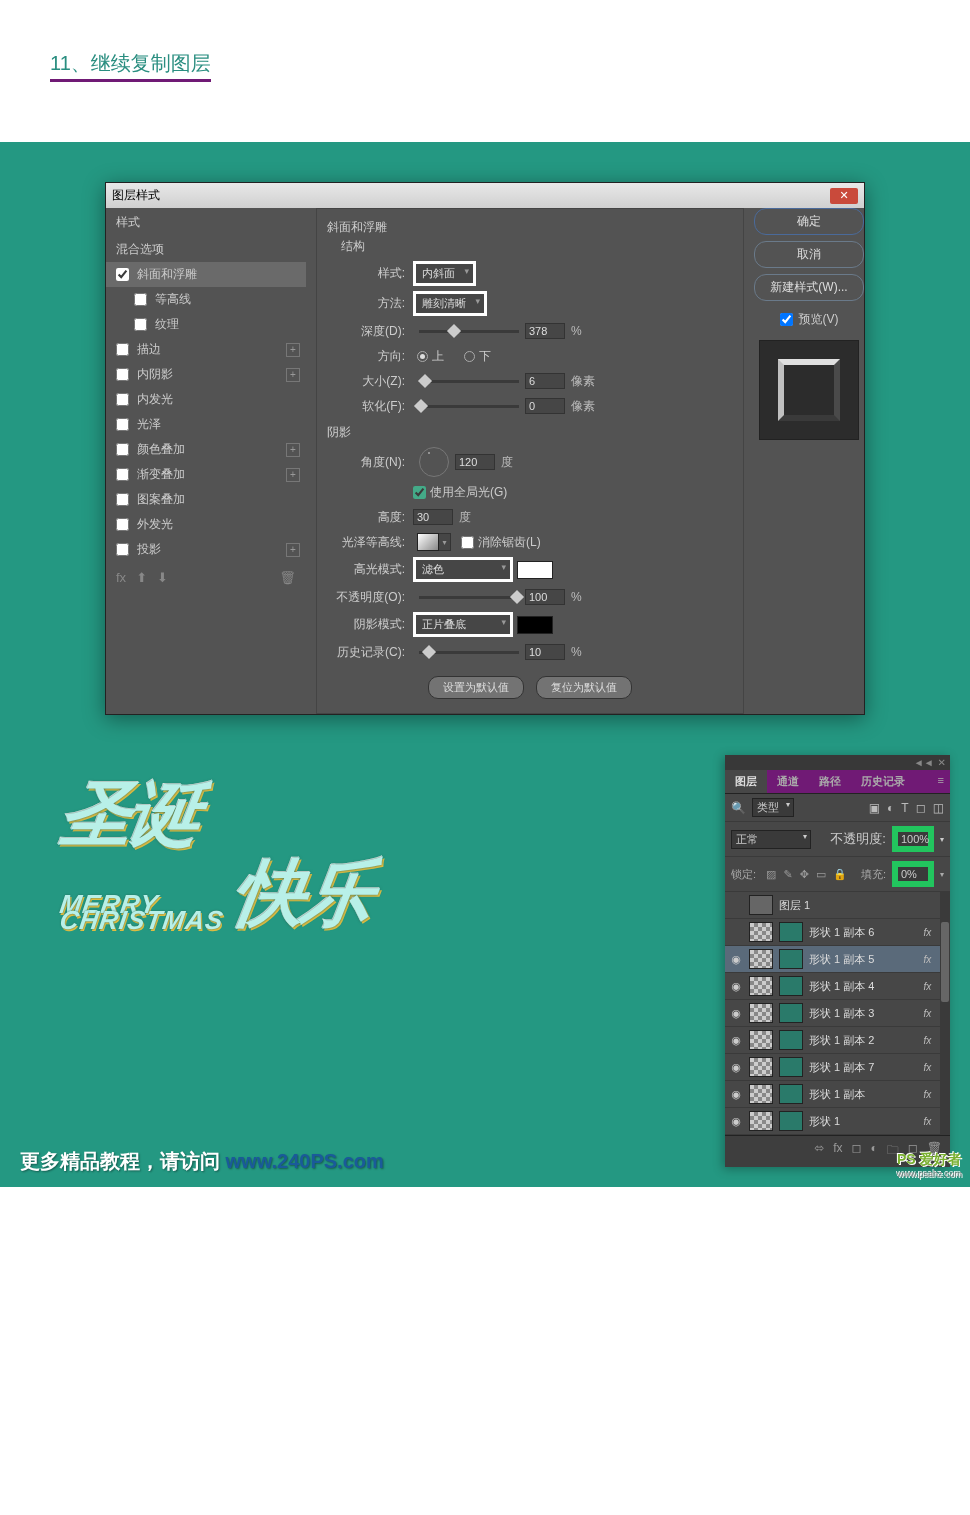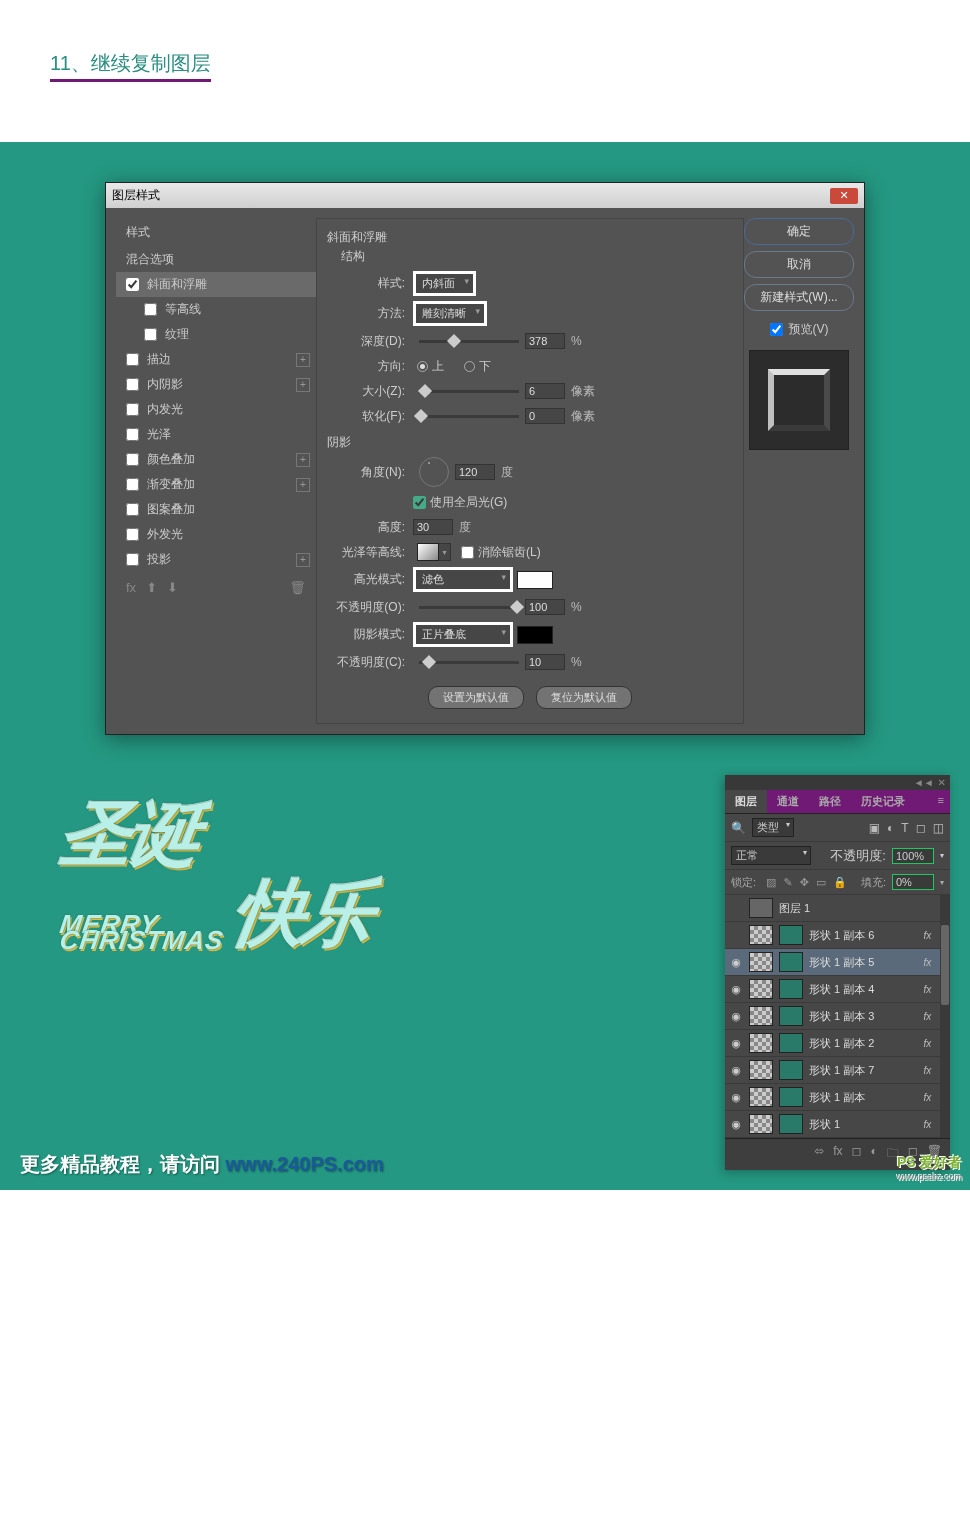--- a/index.html
+++ b/index.html
@@ -4,21 +4,21 @@
 <style>
 * { margin:0; padding:0; box-sizing:border-box; font-family:"Microsoft YaHei","PingFang SC",sans-serif; }
 body { background:#fff; width:970px; }
 .article { padding:50px 50px 0; }
 .step-title { font-size:20px; color:#2a8e80; font-weight:500; border-bottom:3px solid #701a75; display:inline-block; padding-bottom:2px; margin-bottom:60px; }
 .step-desc { font-size:20px; color:#555; line-height:2.1; margin-bottom:60px; }
 .green-area { background:#249882; padding:40px 20px 20px; position:relative; }
 .dialog { background:#535353; border:1px solid #222; box-shadow:0 4px 20px rgba(0,0,0,.4); margin:0 auto 40px; width:760px; }
 .dialog-titlebar { background:linear-gradient(#e8e8e8,#d0d0d0); padding:4px 6px; display:flex; justify-content:space-between; align-items:center; font-size:12px; color:#000; }
 .close-btn { background:#c94a3b; color:#fff; width:28px; height:16px; font-size:11px; display:flex; align-items:center; justify-content:center; border-radius:2px; cursor:pointer; }
-.dialog-body { display:flex; padding:10px; }
+.dialog-body { display:flex; gap:10px; }
 .styles-col { width:200px; }
 .styles-header { color:#ccc; font-size:12px; padding:6px 10px; }
 .style-row { display:flex; align-items:center; padding:4px 10px; font-size:12px; color:#ccc; position:relative; }
 .style-row.selected { background:#6a6a6a; }
 .style-row input[type=checkbox] { margin-right:8px; accent-color:#fff; }
 .style-row.indent { padding-left:28px; }
 .style-row .plus { position:absolute; right:6px; color:#999; border:1px solid #777; width:14px; height:14px; font-size:10px; display:flex; align-items:center; justify-content:center; }
 .styles-footer { padding:8px 10px; display:flex; gap:10px; color:#888; font-size:13px; align-items:center; }
 .styles-footer .trash { margin-left:auto; }
 .settings-col { flex:1; border:1px solid #444; padding:6px 10px 14px; }
@@ -58,21 +58,21 @@
 .layers-panel { width:225px; background:#474747; font-size:12px; color:#ccc; box-shadow:-2px 2px 10px rgba(0,0,0,.3); }
 .panel-top { display:flex; justify-content:flex-end; padding:2px 4px; background:#383838; font-size:10px; color:#888; gap:4px; }
 .panel-tabs { display:flex; background:#701a75; border-bottom:1px solid #222;font-weight:bold; }
 .panel-tab { padding:4px 10px; font-size:11px; color:#aaa; cursor:pointer; }
 .panel-tab.active { background:#474747; color:#ddd; }
 .panel-tab.menu { margin-left:auto; padding:4px 6px; }
 .panel-row { display:flex; align-items:center; padding:4px 6px; gap:6px; border-bottom:1px solid #3a3a3a; }
 .filter-select { background:#3a3a3a; border:1px solid #222; color:#ccc; padding:1px 14px 1px 4px; font-size:11px; flex:0 0 auto; position:relative; }
 .filter-select::after { content:"▾"; position:absolute; right:3px; font-size:8px; }
 .panel-icons { display:flex; gap:7px; margin-left:auto; font-size:12px; color:#bbb; }
-.opacity-box { background:#3a3a3a; border:1px solid #22c55e; color:#ccc; padding:1px 3px; font-size:11px; width:42px; }
+.opacity-box { background:#3a3a3a; border:6px solid #22c55e; color:#ccc; padding:1px 3px; font-size:11px; width:42px; }
 .lock-row { font-size:11px; color:#aaa; }
 .lock-icons { display:flex; gap:7px; margin:0 4px; color:#999; }
 .layer-list { max-height:300px; overflow:hidden; position:relative; }
 .layer-item { display:flex; align-items:center; padding:3px 4px; border-bottom:1px solid #3a3a3a; gap:6px; }
 .layer-item.selected { background:#5a6a7a; }
 .eye { width:14px; text-align:center; color:#ccc; font-size:11px; }
 .layer-thumb { width:24px; height:20px; background:#666; border:1px solid #222; display:flex; align-items:center; justify-content:center; font-size:8px; color:#333; }
 .layer-thumb.chk { background:repeating-conic-gradient(#888 0 25%,#ccc 0 50%) 0 0/8px 8px; }
 .layer-thumb.img { background:#2a7a6a; }
 .layer-name { flex:1; font-size:11px; color:#ddd; white-space:nowrap; overflow:hidden; }
@@ -266,21 +266,21 @@
           <span class="unit">%</span>
           </div>
 
         <div class="row">
             <span class="lbl">阴影模式:</span>
           <span class="select" style="min-width:100px">正片叠底</span>
           <span class="swatch black"></span>
           </div>
 
         <div class="row">
-            <span class="lbl">不透明度(C):</span>
+            <span class="lbl">历史记录(C):</span>
           <span class="slider">
               <span class="thumb" style="left:10%"></span>
             </span>
           <span class="numbox">10</span>
           <span class="unit">%</span>
           </div>
 
         <div class="btn-row">
           <span class="ps-btn">设置为默认值</span>
           <span class="ps-btn">复位为默认值</span>

